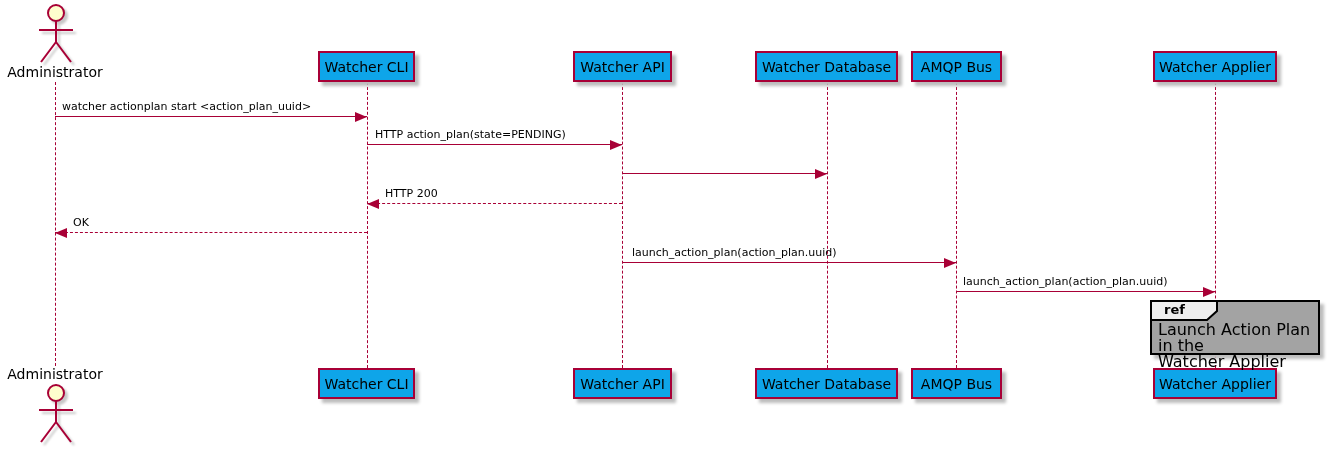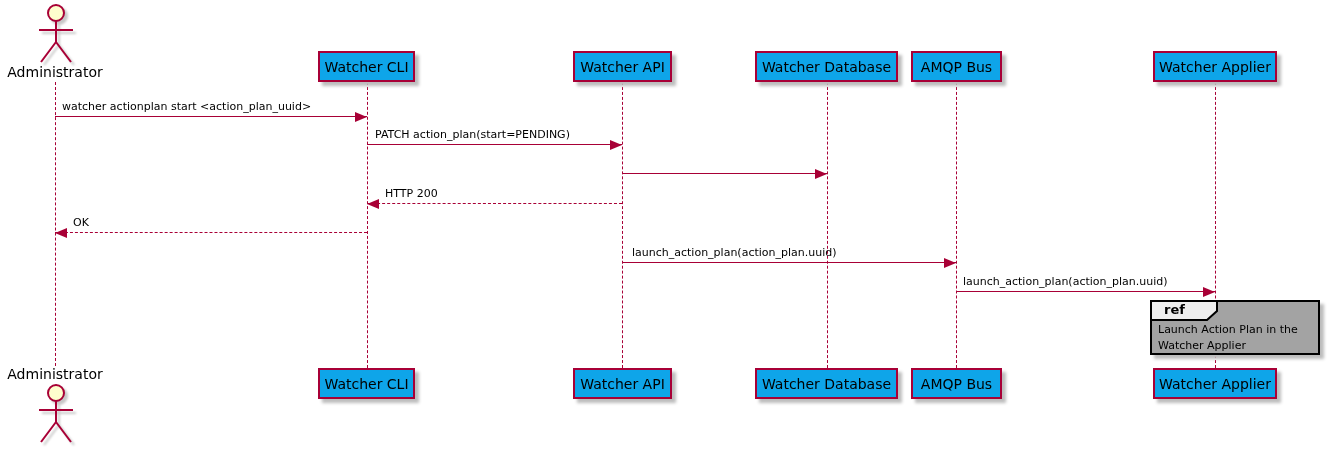--- a/index.html
+++ b/index.html
@@ -26,21 +26,21 @@
         border-top:5px solid transparent; border-bottom:5px solid transparent; }
   .ah.right { right:0; border-left:12px solid #A80036; }
   .ah.left  { left:0;  border-right:12px solid #A80036; }
 
   .ref {
     position:absolute; left:1150px; top:300px; width:170px; height:55px;
     background:#a3a3a3; border:2px solid #000; box-shadow:4px 4px 3px #bdbdbd; z-index:4;
   }
   .ref-header { position:absolute; left:-2px; top:-2px; width:70px; height:21px; }
   .ref-keyword { position:absolute; left:12px; top:0px; font-size:13px; font-weight:bold; z-index:5; }
-  .ref-body { position:absolute; left:6px; top:20px; font-size:11px; line-height:16px; white-space:pre-line; }
+  .ref-body { position:absolute; left:6px; top:20px; font-size:16px; line-height:16px; white-space:pre-line; }
 </style>
 </head>
 <body>
 
 <div class="canvas">
 
   <div class="lifeline" style="left:55px;  top:82px; height:284px;"></div>
   <div class="lifeline" style="left:367px; top:82px; height:286px;"></div>
   <div class="lifeline" style="left:622px; top:82px; height:286px;"></div>
   <div class="lifeline" style="left:827px; top:82px; height:286px;"></div>
@@ -62,21 +62,21 @@
   <div class="pbox" style="left:911px;  top:51px; width:91px;">AMQP Bus</div>
   <div class="pbox" style="left:1153px; top:51px; width:124px;">Watcher Applier</div>
 
   <div class="msg" style="left:55px; top:99px; width:312px;">
     <span class="label" style="left:7px">watcher actionplan start &lt;action_plan_uuid&gt;</span>
     <div class="line"></div>
     <div class="ah right"></div>
   </div>
 
   <div class="msg" style="left:367px; top:127px; width:255px;">
-    <span class="label" style="left:8px">PATCH action_plan(start=PENDING)</span>
+    <span class="label" style="left:8px">HTTP action_plan(state=PENDING)</span>
     <div class="line"></div>
     <div class="ah right"></div>
   </div>
 
   <div class="msg" style="left:622px; top:156px; width:205px;">
     <div class="line"></div>
     <div class="ah right"></div>
   </div>
 
   <div class="msg dashed" style="left:367px; top:186px; width:255px;">

